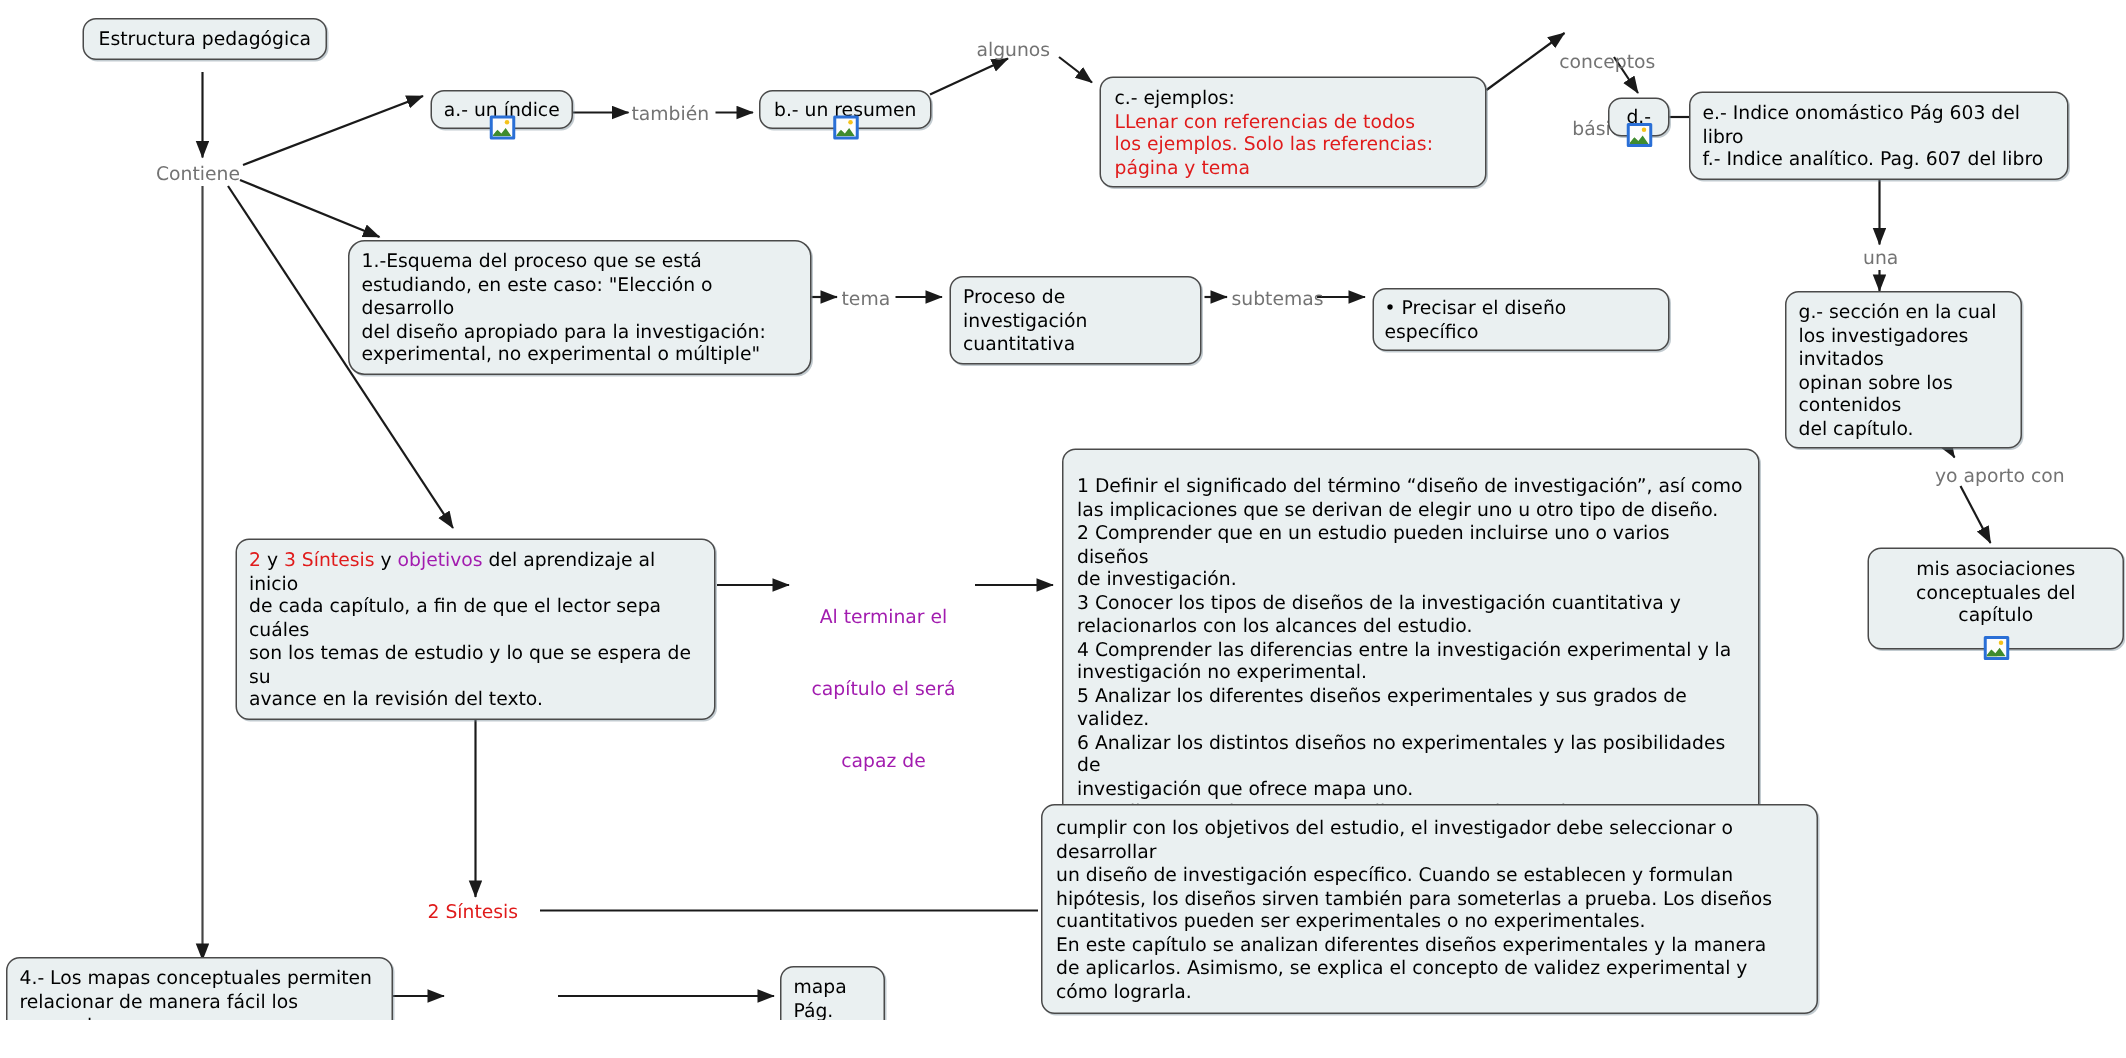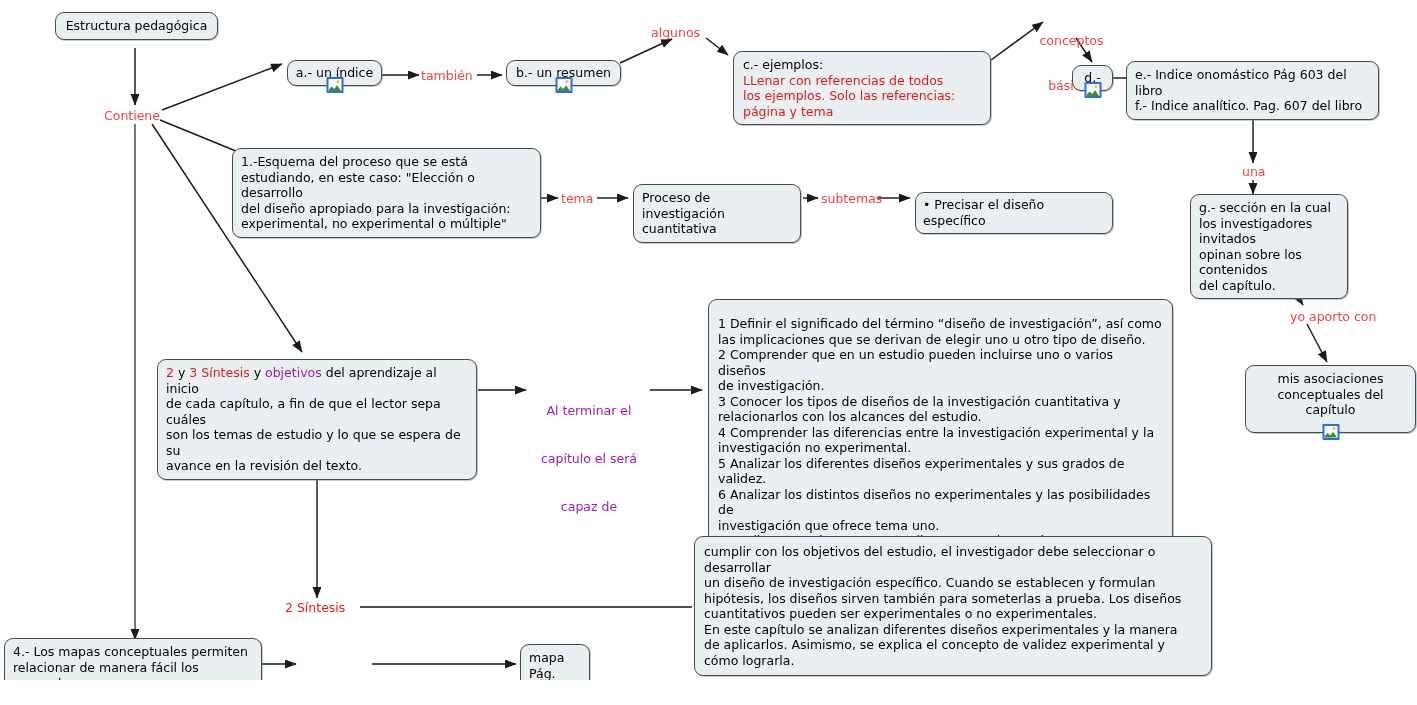--- a/index.html
+++ b/index.html
@@ -31,21 +31,21 @@
     font-size:12.5px;
     line-height:1.28;
     color:#000;
     box-shadow:1px 1px 0 rgba(120,140,150,0.45);
   }
   .node.tight{padding:4px 7px;}
   .label{
     position:absolute;
     font-size:12.5px;
     line-height:1.22;
-    color:#ef4444;
+    color:#737373;
     background:transparent;
     white-space:pre;
   }
   .label.ctr{text-align:center;}
   .red{color:#e01b1b;}
   .redb{color:#e01b1b;font-weight:normal;}
   .blue{color:#a21caf;}
   .imgicon{
     position:absolute;
     width:17px;height:16px;
@@ -216,21 +216,21 @@
   <div class="node lines2" style="left:1245px;top:365px;width:171px;text-align:center;padding-bottom:14px;">
     <div>mis asociaciones</div>
     <div>conceptuales del capítulo</div>
     <span class="imgicon nodeicon">
       <span class="sun"></span>
         <span class="hill2"></span>
         <span class="hill"></span>
     </span>
   </div>
 
-  <div class="node lines2" style="left:232px;top:148px;width:309px;">
+  <div class="node lines2" style="left:232px;top:160px;width:309px;border-radius:11px;">
     <div>1.-Esquema del proceso que se está</div>
     <div>estudiando, en este caso: "Elección o desarrollo</div>
     <div>del diseño apropiado para la investigación:</div>
     <div>experimental, no experimental o múltiple"</div>
   </div>
 
   <div class="label" style="left:561px;top:191px;">tema</div>
 
   <div class="node lines2" style="left:633px;top:184px;width:168px;">
     <div>Proceso de investigación</div>
@@ -262,21 +262,21 @@
     <div>1 Definir el significado del término “diseño de investigación”, así como</div>
     <div>las implicaciones que se derivan de elegir uno u otro tipo de diseño.</div>
     <div>2 Comprender que en un estudio pueden incluirse uno o varios diseños</div>
     <div>de investigación.</div>
     <div>3 Conocer los tipos de diseños de la investigación cuantitativa y</div>
     <div>relacionarlos con los alcances del estudio.</div>
     <div>4 Comprender las diferencias entre la investigación experimental y la</div>
     <div>investigación no experimental.</div>
     <div>5 Analizar los diferentes diseños experimentales y sus grados de validez.</div>
     <div>6 Analizar los distintos diseños no experimentales y las posibilidades de</div>
-    <div>investigación que ofrece tema uno.</div>
+    <div>investigación que ofrece mapa uno.</div>
     <div>7 Realizar experimentos y estudios no experimentales.</div>
     <div>8 Comprender cómo el factor tiempo altera la naturaleza de un estudio.</div>
   </div>
 
   <div class="label red" style="left:285px;top:600px;">2 Síntesis</div>
 
   <div class="node lines2" style="left:694px;top:536px;width:518px;padding:7px 9px;">
     <div>cumplir con los objetivos del estudio, el investigador debe seleccionar o desarrollar</div>
     <div>un diseño de investigación específico. Cuando se establecen y formulan</div>
     <div>hipótesis, los diseños sirven también para someterlas a prueba. Los diseños</div>

